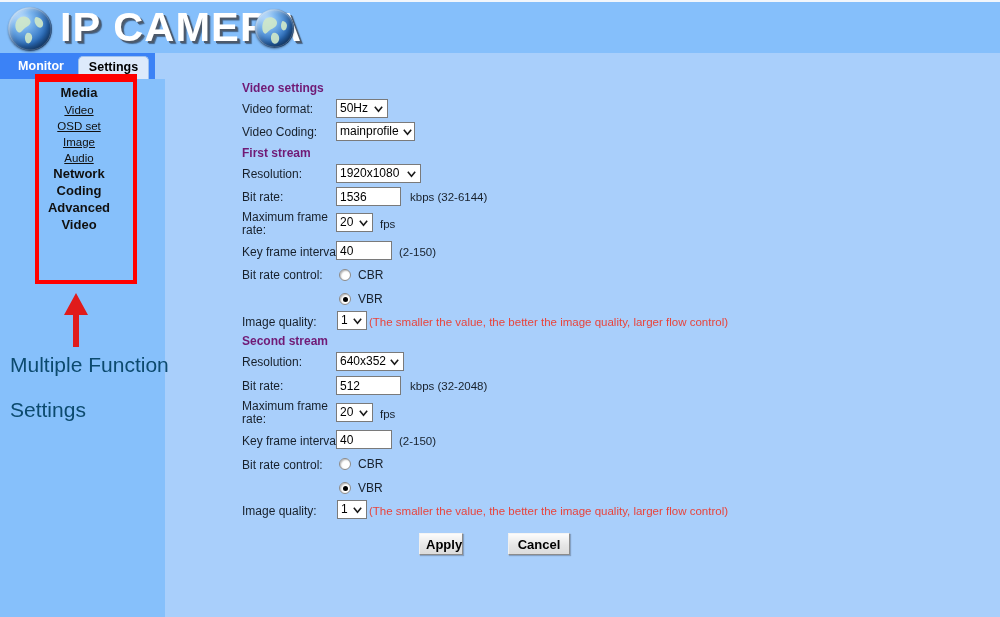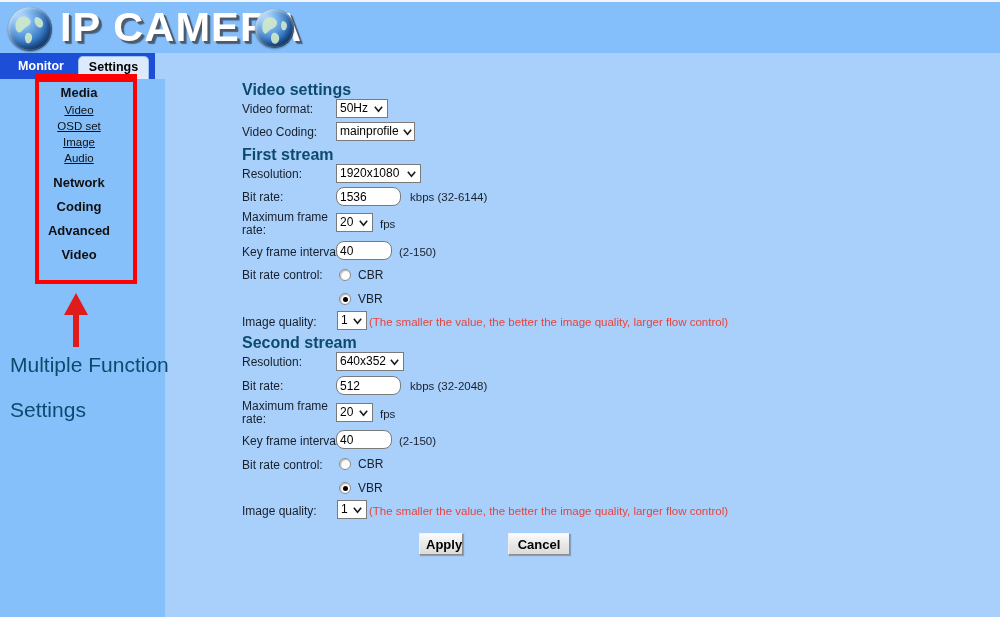--- a/index.html
+++ b/index.html
@@ -52,21 +52,21 @@
     text-shadow: 2px 2px 0 #4d5a6b, 3px 3px 1px rgba(20,30,45,0.55);
     white-space: nowrap;
     line-height: 48px;
   }
 
   
   #tabbar {
     position: absolute;
     left: 0; top: 53px;
     width: 155px; height: 26px;
-    background: #1d4ed8;
+    background: #3b82f6;
   }
   .tab {
     position: absolute;
     top: 3px;
     height: 23px;
     line-height: 21px;
     font-size: 12.5px;
     text-align: center;
     box-sizing: border-box;
     cursor: pointer;
@@ -117,21 +117,20 @@
     width: 88px; height: 206px;
     box-sizing: border-box;
     z-index: 6;
     text-align: center;
     padding-top: 6px;
   }
   .menu-group {
     font-size: 13px;
     font-weight: bold;
     color: #101010;
-    margin-top: 9px;
     margin-bottom: 2px;
     cursor: pointer;
   }
   .menu-group.first { margin-top: 1px; }
   .menu-link {
     font-size: 11.5px;
     color: #101010;
     text-decoration: underline;
     line-height: 16px;
     cursor: pointer;
@@ -160,23 +159,23 @@
     position: absolute;
     left: 35px; top: 74px;
     width: 102px; height: 5px;
     background: #ff0000;
     z-index: 7;
   }
 
   
   .section-head {
     position: absolute;
-    font-size: 16px;
-    font-weight: bold;
-    color: #0c4a6e;
+    font-size: 12px;
+    font-weight: bold;
+    color: #701a75;
     white-space: nowrap;
   }
   .flabel {
     position: absolute;
     font-size: 12px;
     color: #17202b;
     white-space: nowrap;
     line-height: 13px;
   }
   .funit {
@@ -217,21 +216,21 @@
   input.txt {
     position: absolute;
     font-family: "Liberation Sans", sans-serif;
     font-size: 12px;
     color: #000;
     background: #ffffff;
     border: 1px solid #7a7a7a;
     height: 19px;
     padding: 0 3px;
     box-sizing: border-box;
-    border-radius: 8px;
+    border-radius: 0;
   }
 
   .radio-row {
     position: absolute;
     display: flex;
     align-items: center;
     cursor: pointer;
   }
   .radio {
     width: 12px; height: 12px;

